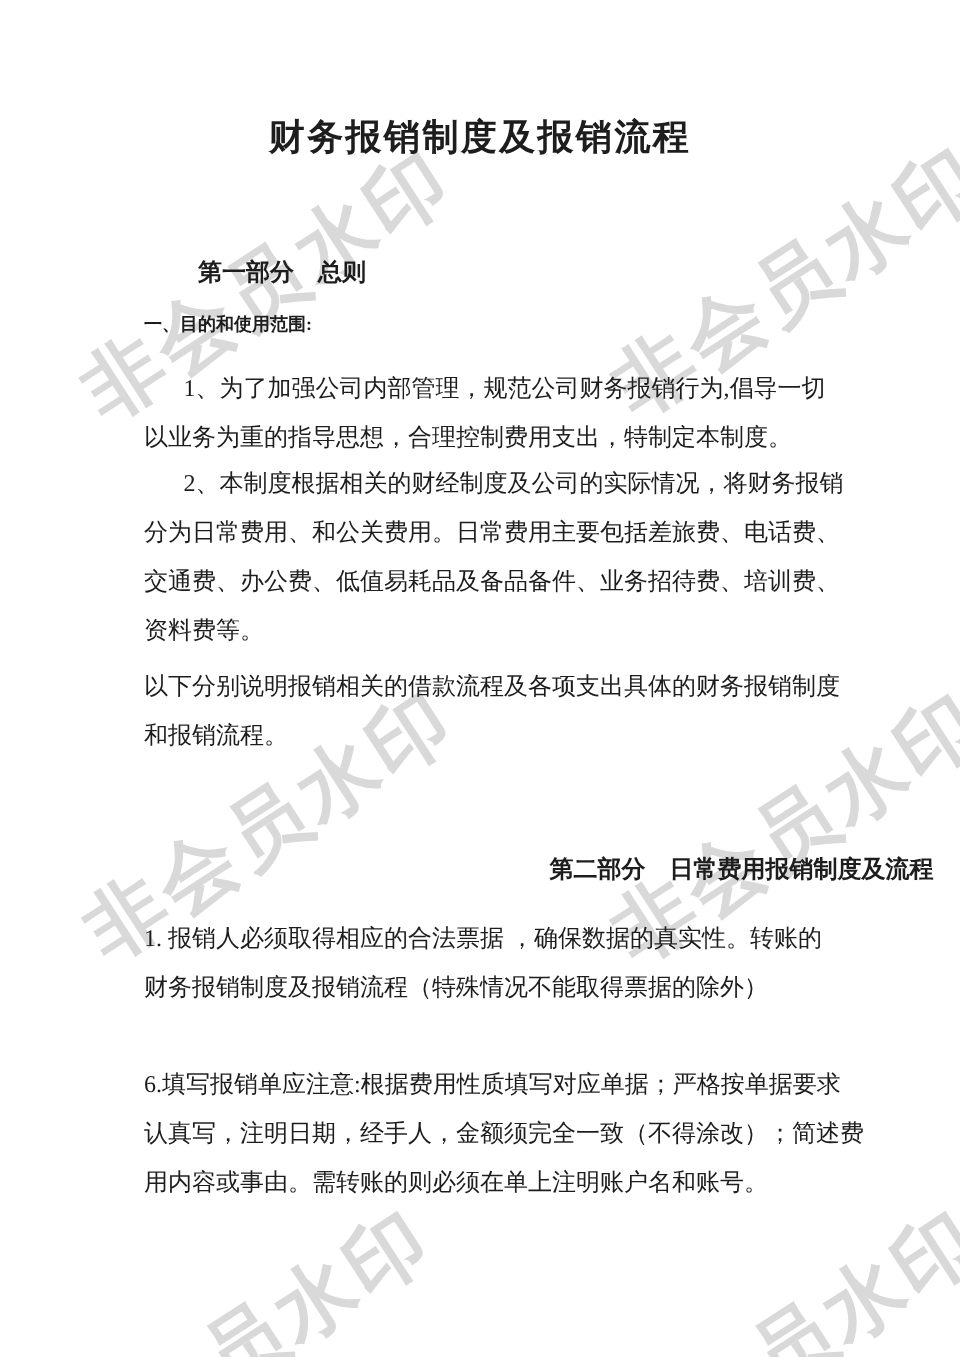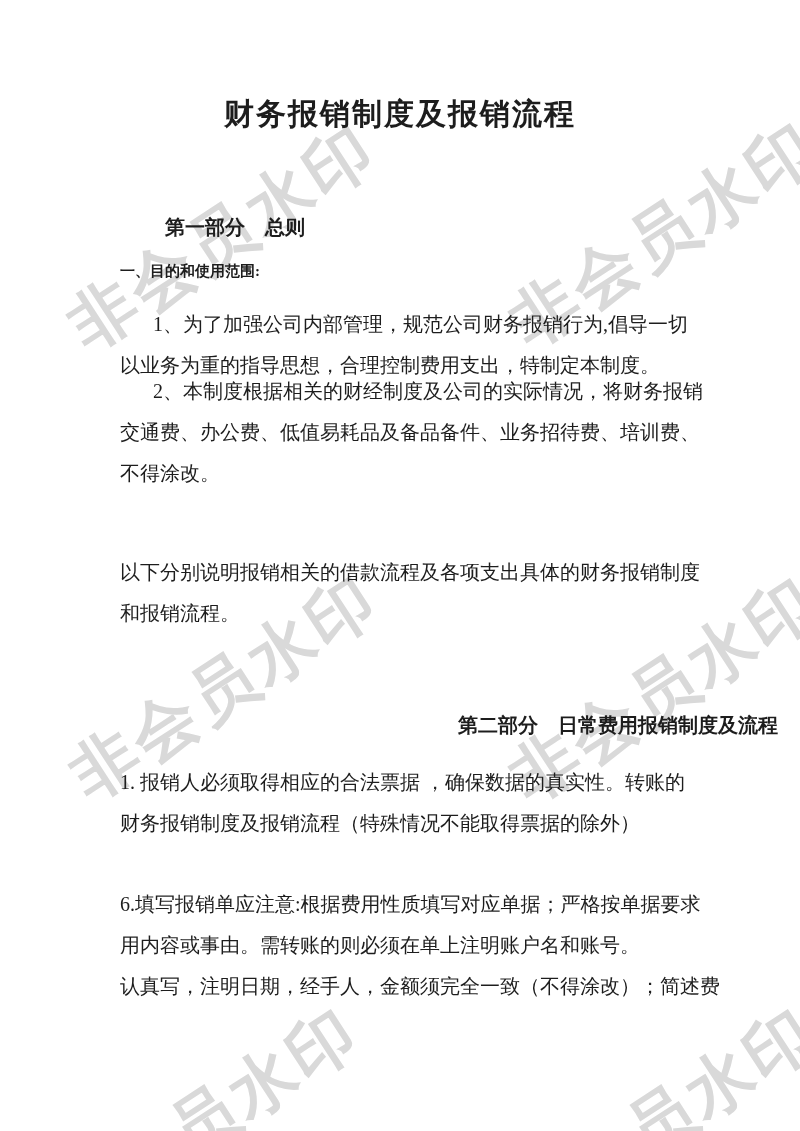--- a/index.html
+++ b/index.html
@@ -68,21 +68,21 @@
   }
   #purpose-heading  { top:257px; }
   #article1-heading { top:754px; }
   .block {
     position:absolute;
     left:120px;
     width:566px;
     font-size:20px;
   }
   #para1 { top:304px; }
-  #para2 { top:371px; }
+  #para2 { top:383px; }
   #para3 { top:552px; }
   #item1 { top:762px; }
   #item2 { top:884px; }
   .ln {
     height:41px;
     line-height:41px;
     white-space:nowrap;
   }
   .indent { padding-left:33px;text-align:right; }
 </style>
@@ -104,36 +104,37 @@
 
   <div class="h-sub" id="purpose-heading">一、目的和使用范围:</div>
 
   <div class="block" id="para1">
     <div class="ln indent">1、为了加强公司内部管理，规范公司财务报销行为,倡导一切</div>
     <div class="ln">以业务为重的指导思想，合理控制费用支出，特制定本制度。</div>
   </div>
 
   <div class="block" id="para2">
     <div class="ln indent">2、本制度根据相关的财经制度及公司的实际情况，将财务报销</div>
+    <div class="ln">分为日常费用、和公关费用。日常费用主要包括差旅费、电话费、</div>
     <div class="ln">交通费、办公费、低值易耗品及备品备件、业务招待费、培训费、</div>
-    <div class="ln">不得涂改。</div>
+    <div class="ln">资料费等。</div>
   </div>
 
   <div class="block" id="para3">
     <div class="ln">以下分别说明报销相关的借款流程及各项支出具体的财务报销制度</div>
     <div class="ln">和报销流程。</div>
   </div>
 
   <div class="h-part" id="part2-heading">第二部分　日常费用报销制度及流程</div>
 
 
   <div class="block" id="item1">
     <div class="ln">1. 报销人必须取得相应的合法票据 ，确保数据的真实性。转账的</div>
     <div class="ln">财务报销制度及报销流程（特殊情况不能取得票据的除外）</div>
   </div>
 
   <div class="block" id="item2">
     <div class="ln">6.填写报销单应注意:根据费用性质填写对应单据；严格按单据要求</div>
+    <div class="ln">认真写，注明日期，经手人，金额须完全一致（不得涂改）；简述费</div>
     <div class="ln">用内容或事由。需转账的则必须在单上注明账户名和账号。</div>
-    <div class="ln">认真写，注明日期，经手人，金额须完全一致（不得涂改）；简述费</div>
   </div>
 
 </div>
 
 </body></html>

